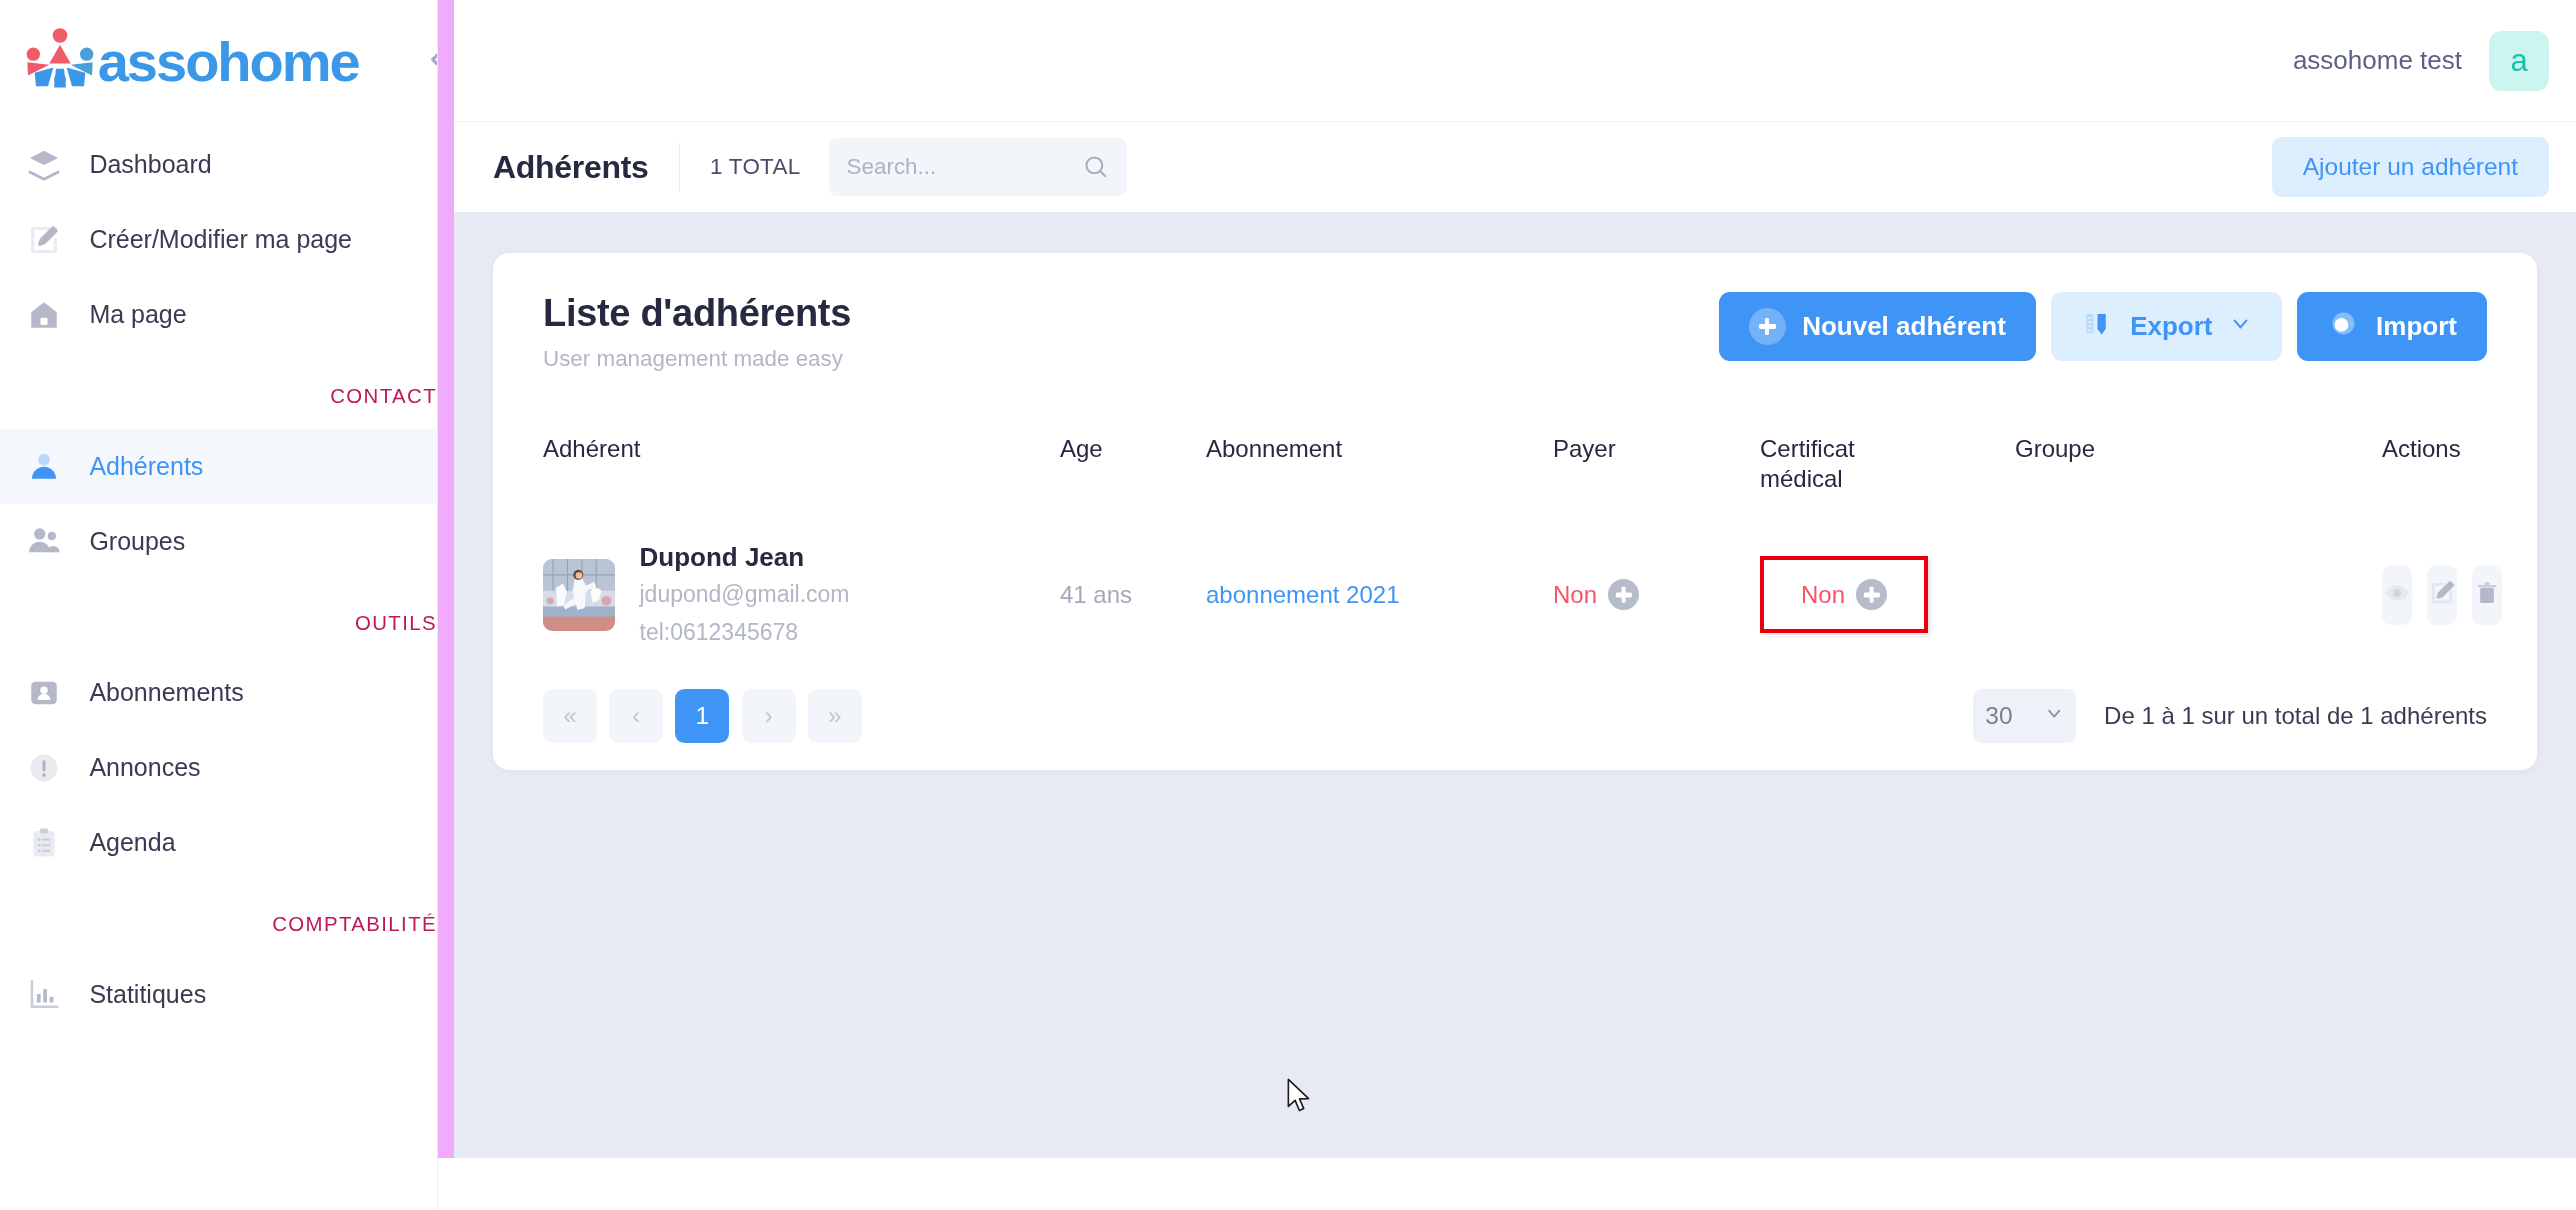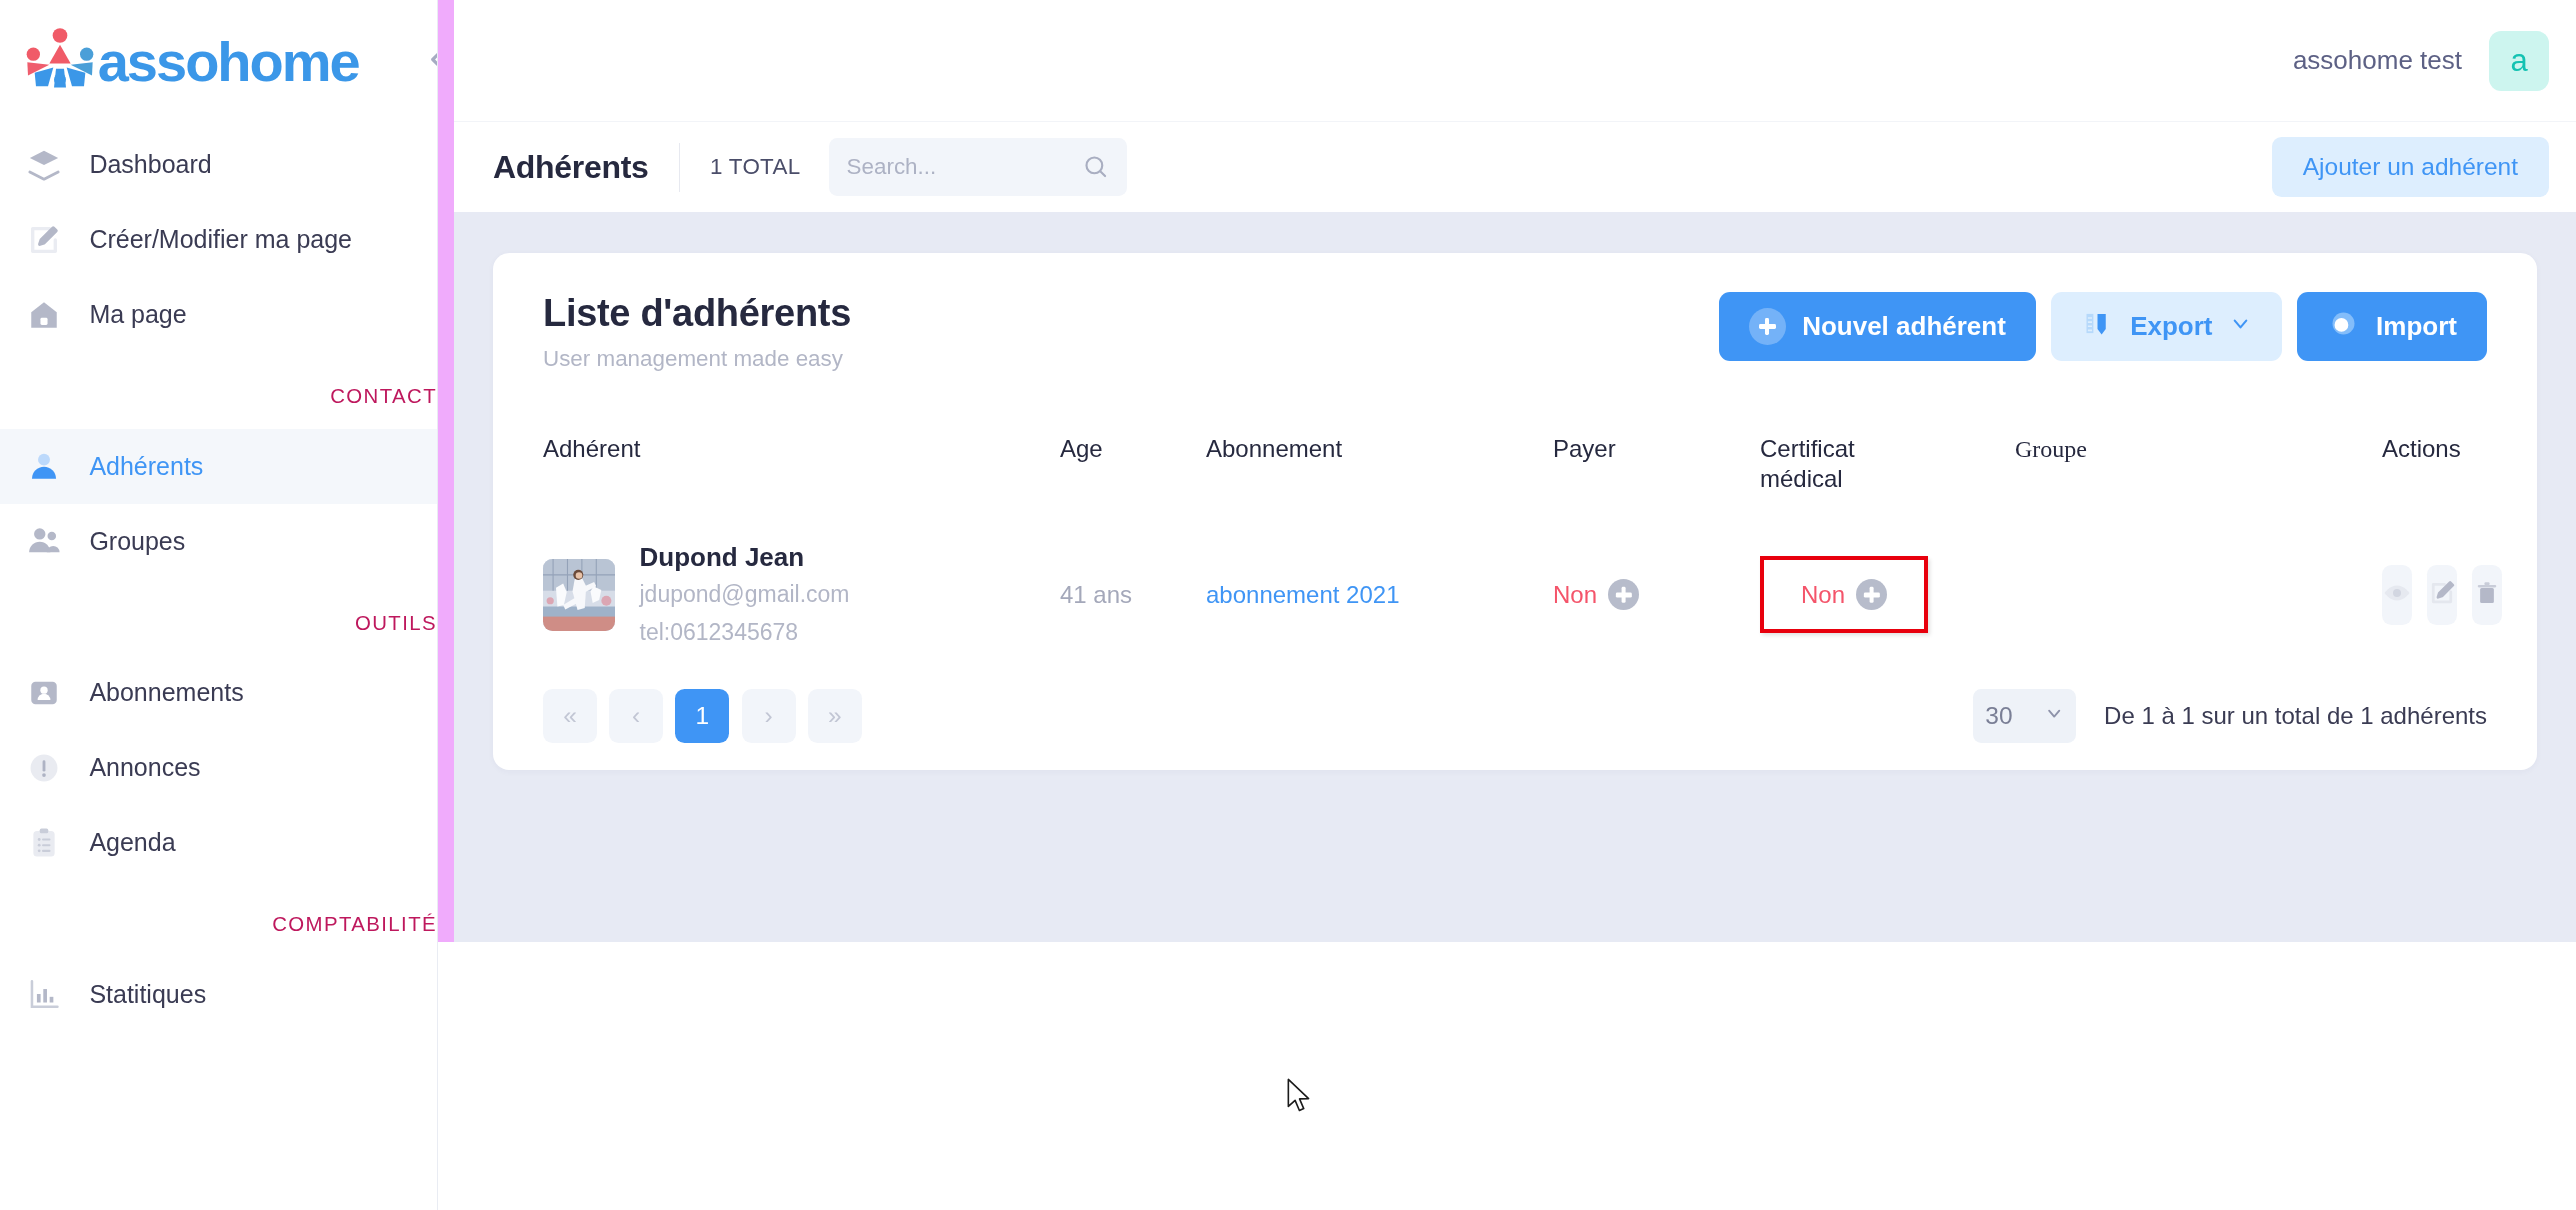--- a/index.html
+++ b/index.html
@@ -3,21 +3,21 @@
 <meta charset="utf-8">
 <title>Adherents</title>
 <style>
   * { box-sizing: border-box; margin: 0; padding: 0; }
   html, body {
     width: 2576px; height: 1211px;
     font-family: "Liberation Sans", sans-serif;
     background: #ffffff;
     overflow: hidden;
   }
-  .app { display: flex; width: 2576px; height: 942px; }
+  .app { display: flex; width: 2576px; height: 1158px; }
 
   
   .sidebar {
     width: 438px; height: 1211px;
     background: #ffffff;
     border-right: 1.4px solid #e9ecf3;
     flex: 0 0 438px;
     position: relative;
     overflow: hidden;
   }
@@ -153,21 +153,21 @@
   table.grid th {
     text-align: left; font-size: 24px; font-weight: 400; color: #26293f;
     padding-bottom: 24.5px; vertical-align: top; line-height: 1.25;
   }
   table.grid td { padding: 23px 0; vertical-align: middle; }
   .col-adherent { width: 517px; }
   .col-age { width: 146px; }
   .col-abo { width: 347px; }
   .col-payer { width: 207px; }
   .col-cert { width: 255px; }
-  .col-groupe { width: 367px; font-family: Liberation Serif, serif; }
+  .col-groupe { width: 367px; }
   .col-actions { width: auto; }
 
   .member { display: flex; align-items: center; }
   .thumb {
     width: 72px; height: 72px; border-radius: 9.5px;
     flex: 0 0 72px; overflow: hidden; position: relative;
     background: #c6cfe0;
   }
   .member-info { margin-left: 24.5px; }
   .member-name { font-size: 26px; font-weight: 700; color: #26293f; }

